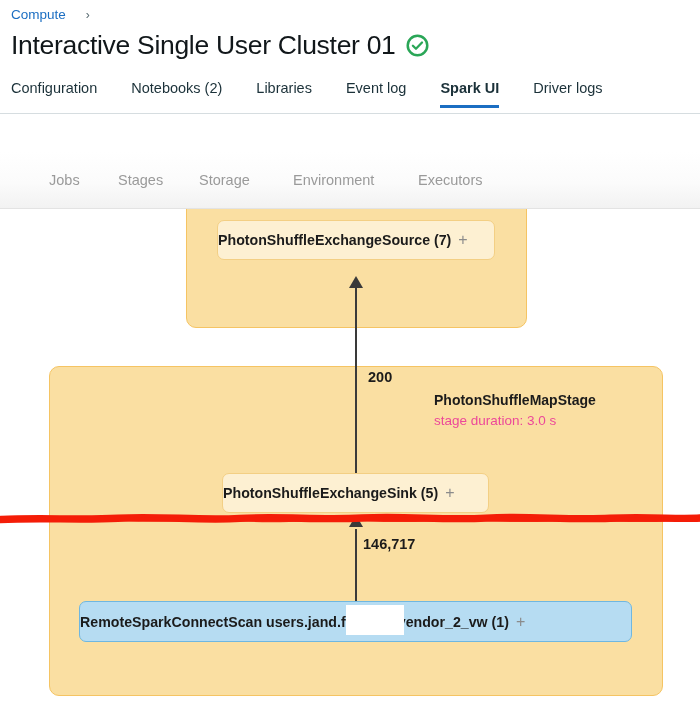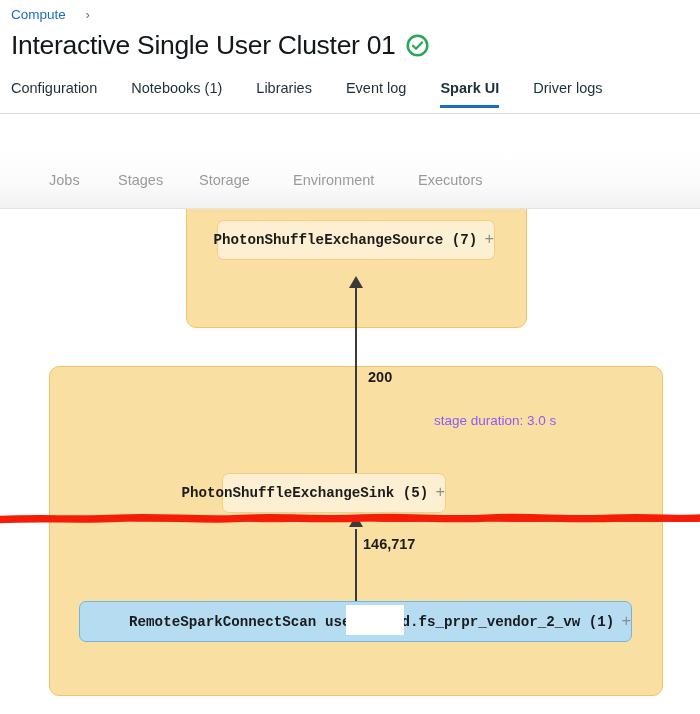--- a/index.html
+++ b/index.html
@@ -157,57 +157,56 @@
     font-size: 14px;
     font-weight: bold;
     color: #1b1b1b;
     white-space: nowrap;
   }
   .stage-duration {
     position: absolute;
     left: 434px;
     top: 204px;
     font-size: 13.5px;
-    color: #8b5cf6;
+    color: #ec4899;
     white-space: nowrap;
   }
 
   .node {
     position: absolute;
     box-sizing: border-box;
     border-radius: 7px;
     display: flex;
     align-items: center;
-    justify-content: flex-end;
+    justify-content: flex-start;
     font-size: 14.2px;
     font-weight: bold;
     color: #1b1b1b;
     white-space: nowrap;
     cursor: pointer;
-    font-family: Liberation Mono, monospace;
   }
   .node .plus {
     font-weight: normal;
     color: #8b8b8b;
     margin-left: 7px;
     font-size: 16px;
   }
   .node.exchange {
     background: #fdf0d2;
     border: 1.5px solid #f3cf84;
   }
   .node.scan {
     background: #b6dcf2;
     border: 1.5px solid #6fb7e0;
   }
   .node.source {
     left: 217px; top: 11px;  width: 278px; height: 40px;
   }
   .node.sink {
-    left: 222px; top: 264px; width: 224px; height: 40px;
+    left: 222px; top: 264px; width: 267px; height: 40px;
   }
   .node.scan {
     left: 79px;  top: 392px; width: 553px; height: 41px;
   }
 
   
   .arrow-line {
     position: absolute;
     width: 2px;
     background: #3a3a3a;
@@ -260,21 +259,21 @@
 <div class="page-title-row">
   <div class="page-title">Interactive Single User Cluster 01</div>
   <svg class="status-ok" viewBox="0 0 24 24">
     <circle cx="12" cy="12" r="10.2" fill="none" stroke="#2aa657" stroke-width="2.6"></circle>
     <path d="M7.2 12.3 L10.4 15.4 L16.7 8.9" fill="none" stroke="#2aa657" stroke-width="2.4" stroke-linecap="round" stroke-linejoin="round"></path>
   </svg>
 </div>
 
 <div class="primary-tabs">
   <div class="ptab">Configuration</div>
-  <div class="ptab">Notebooks (1)</div>
+  <div class="ptab">Notebooks (2)</div>
   <div class="ptab">Libraries</div>
   <div class="ptab">Event log</div>
   <div class="ptab active">Spark UI</div>
   <div class="ptab">Driver logs</div>
 </div>
 <div class="tabs-rule"></div>
 
 <div class="spark-navbar">
   <div class="stab" style="left:36px">Jobs</div>
   <div class="stab" style="left:105px">Stages</div>
@@ -282,20 +281,21 @@
   <div class="stab" style="left:280px">Environment</div>
   <div class="stab" style="left:405px">Executors</div>
 </div>
 
 <div class="dag">
 
   <div class="stage-box upper"></div>
 
   <div class="stage-box lower"></div>
 
+  <div class="stage-label">PhotonShuffleMapStage</div>
   <div class="stage-duration">stage duration: 3.0 s</div>
 
   <div class="node exchange source">
     <span>PhotonShuffleExchangeSource (7)</span>
     <span class="plus">+</span>
   </div>
 
   <div class="arrow-line" style="left:355px; top:75px; height:190px;"></div>
   <div class="arrow-head" style="left:349px; top:67px;"></div>
   <div class="edge-label top200">200</div>

